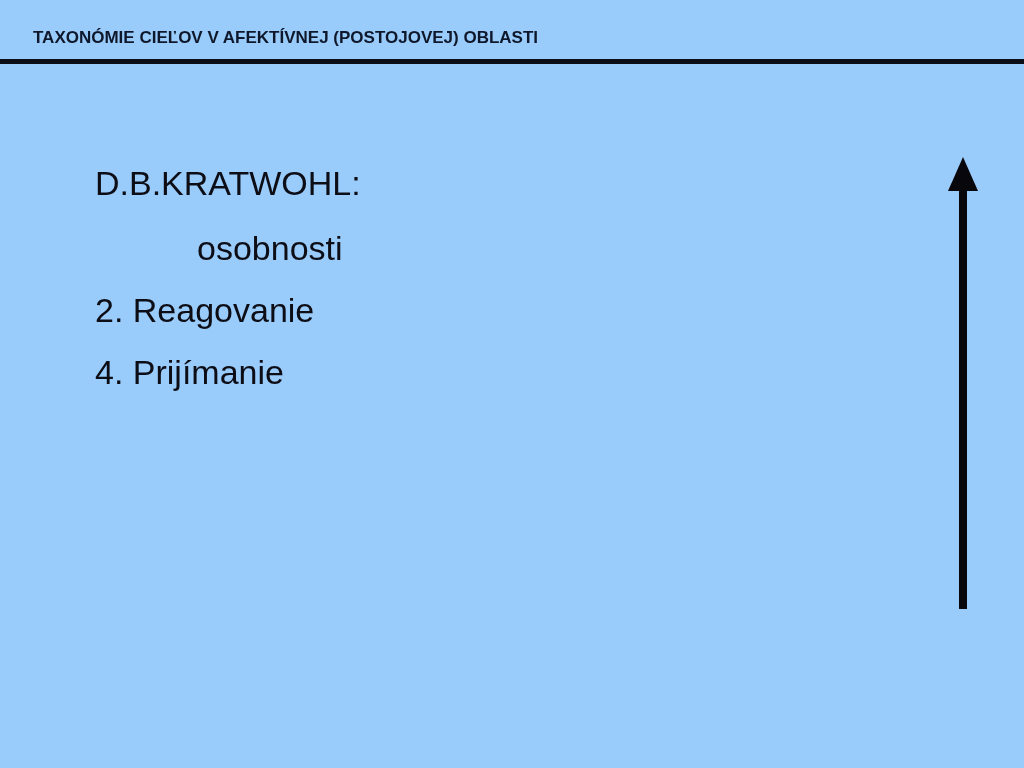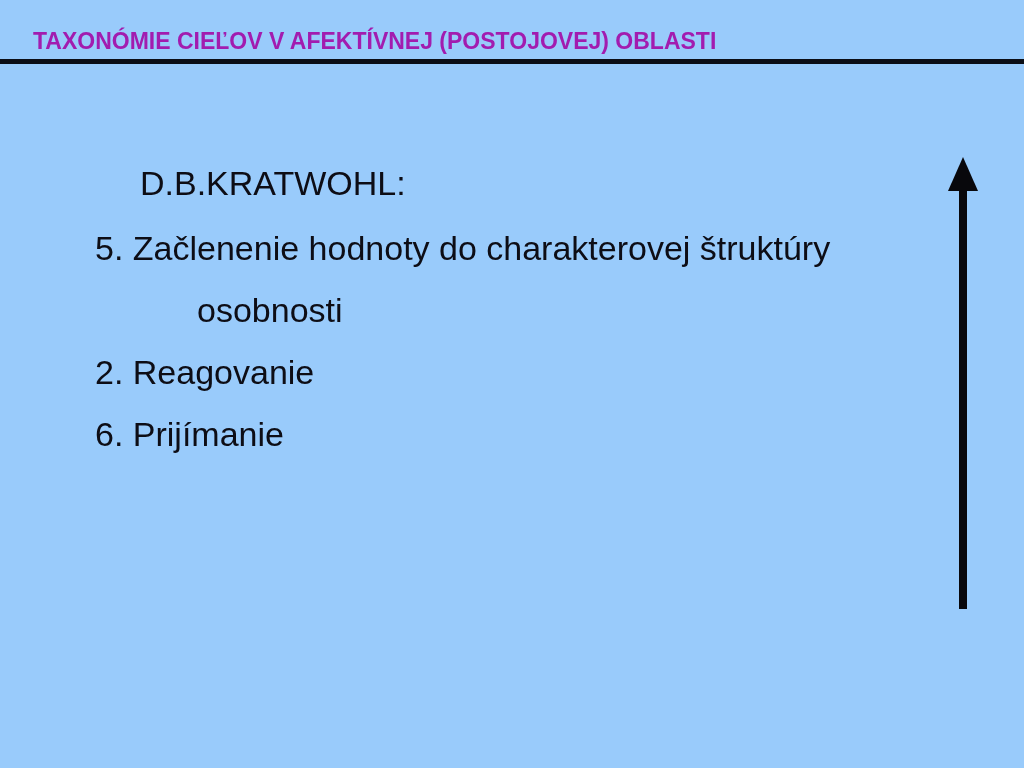--- a/index.html
+++ b/index.html
@@ -17,25 +17,25 @@
   .slide {
     position: relative;
     width: 1024px;
     height: 768px;
   }
   .slide-title {
     position: absolute;
     left: 33px;
     top: 28px;
     margin: 0;
-    font-size: 23px;
+    font-size: 17px;
     font-weight: bold;
     letter-spacing: 0px;
     white-space: nowrap;
-    color: #a21caf;
+    color: #0f172a;
   }
   .title-rule {
     position: absolute;
     left: 0;
     top: 59px;
     width: 1024px;
     height: 5px;
     background: #0b0e16;
   }
   .slide-body {
@@ -45,21 +45,20 @@
     width: 860px;
     font-size: 34px;
     line-height: 62px;
     color: #0d0d15;
   }
   .line {
     white-space: nowrap;
   }
   .line.heading {
     margin-bottom: 3px;
-    margin-left: 45px;
   }
   .line.wrap-indent {
     padding-left: 102px;
   }
   .up-arrow {
     position: absolute;
     left: 945px;
     top: 155px;
     width: 38px;
     height: 458px;
@@ -69,24 +68,23 @@
 <body>
 
 <div class="slide">
 
   <h1 class="slide-title">TAXONÓMIE CIEĽOV V AFEKTÍVNEJ (POSTOJOVEJ) OBLASTI</h1>
 
   <div class="title-rule"></div>
 
   <div class="slide-body">
     <div class="line heading">D.B.KRATWOHL:</div>
-    <div class="line">5. Začlenenie hodnoty do charakterovej štruktúry</div>
     <div class="line wrap-indent">osobnosti</div>
     <div class="line">2. Reagovanie</div>
-    <div class="line">6. Prijímanie</div>
+    <div class="line">4. Prijímanie</div>
   </div>
 
   <svg class="up-arrow" viewBox="0 0 38 458" xmlns="http://www.w3.org/2000/svg" aria-hidden="true">
     <rect x="14" y="32" width="8" height="422" fill="#08080c"></rect>
     <polygon points="18,2 3,36 33,36" fill="#08080c"></polygon>
   </svg>
 
 </div>
 
 </body></html>

